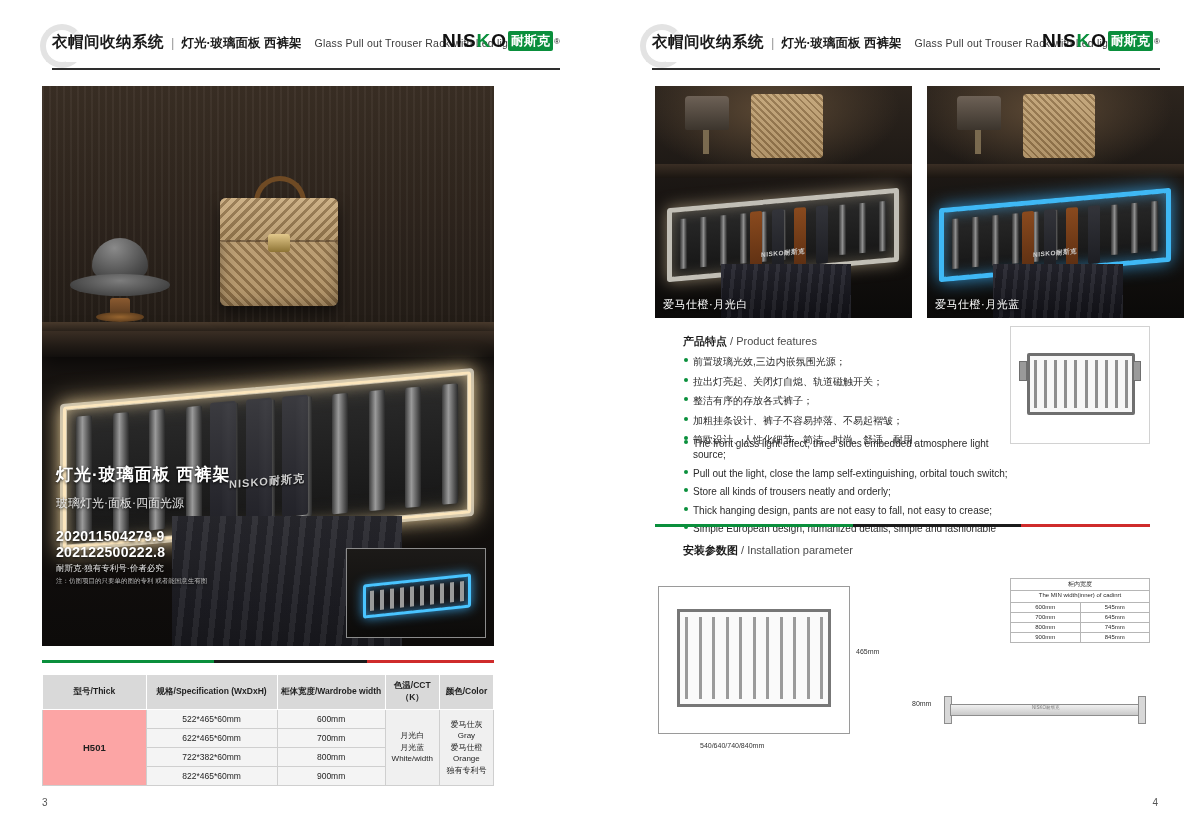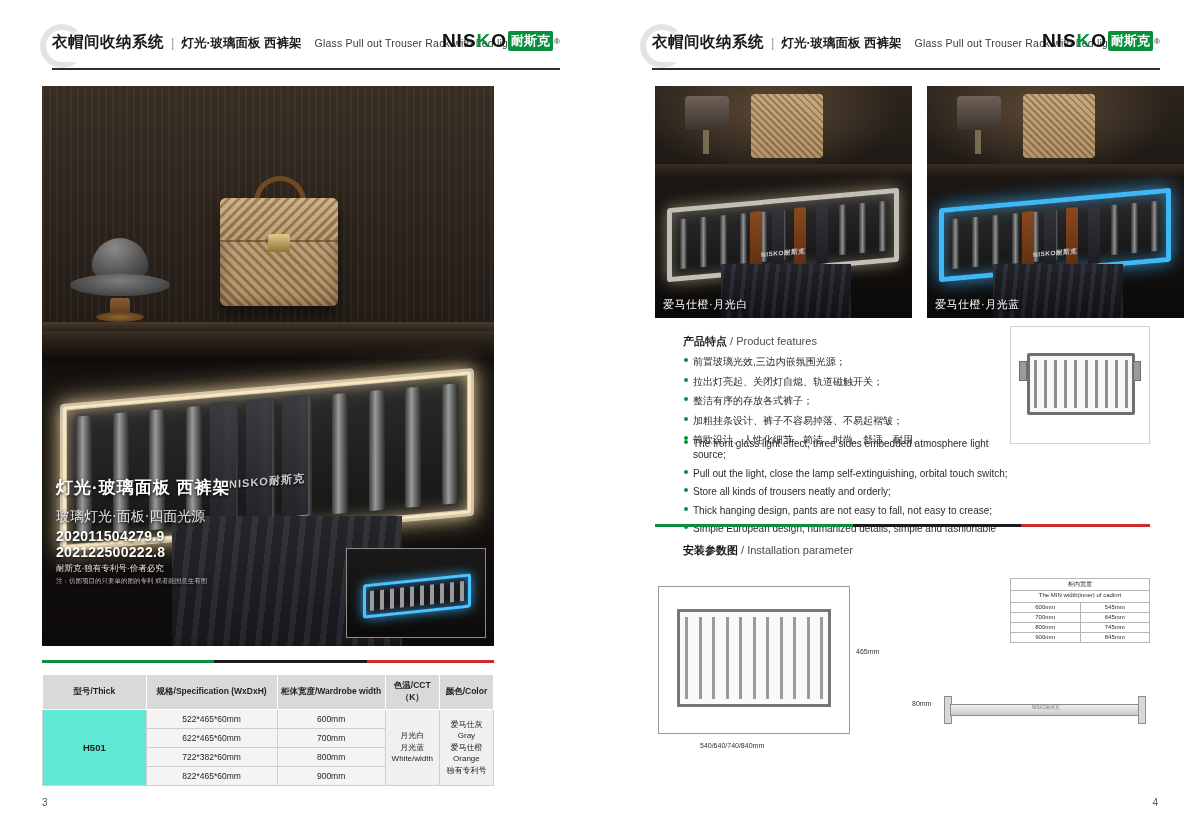--- a/index.html
+++ b/index.html
@@ -250,21 +250,21 @@
   .hero-caption {
     position: absolute;
     left: 14px; bottom: 60px;
     color: #fff;
     text-shadow: 0 1px 3px rgba(0,0,0,.9);
   }
   .hero-caption .t {
     font-size: 17px; font-weight: bold; letter-spacing: 1px;
     margin-bottom: 9px;
   }
-  .hero-caption .s1 { font-size: 14px; color: #e6e6e6; margin-bottom: 2px; font-family: Liberation Serif, serif; }
+  .hero-caption .s1 { font-size: 12px; color: #e6e6e6; margin-bottom: 16px; font-family: Liberation Serif, serif; }
   .hero-caption .num {
     font-size: 14px; font-weight: bold; line-height: 1.15;
     letter-spacing: .3px;
   }
   .hero-caption .s2 { font-size: 8.5px; color: #e6e6e6; margin-top: 3px; }
   .hero-caption .s3 { font-size: 6.5px; color: #bdbdbd; margin-top: 2px; }
   .inset {
     position: absolute;
     right: 8px; bottom: 8px;
     width: 140px; height: 90px;
@@ -310,21 +310,21 @@
     color: #1f1f1f;
   }
   table.spec td {
     border: 1px solid #cfcfcf;
     padding: 4px 2px;
     text-align: center;
     background: #f4f4f4;
     color: #1f1f1f;
   }
   table.spec td.model {
-    background: #5eead4;
+    background: #fca5a5;
     font-size: 9.5px;
     font-weight: bold;
   }
   table.spec td.cct, table.spec td.color {
     background: #f0f0f0;
     font-size: 8px;
     line-height: 1.45;
   }
   .pgnum {
     position: absolute;

